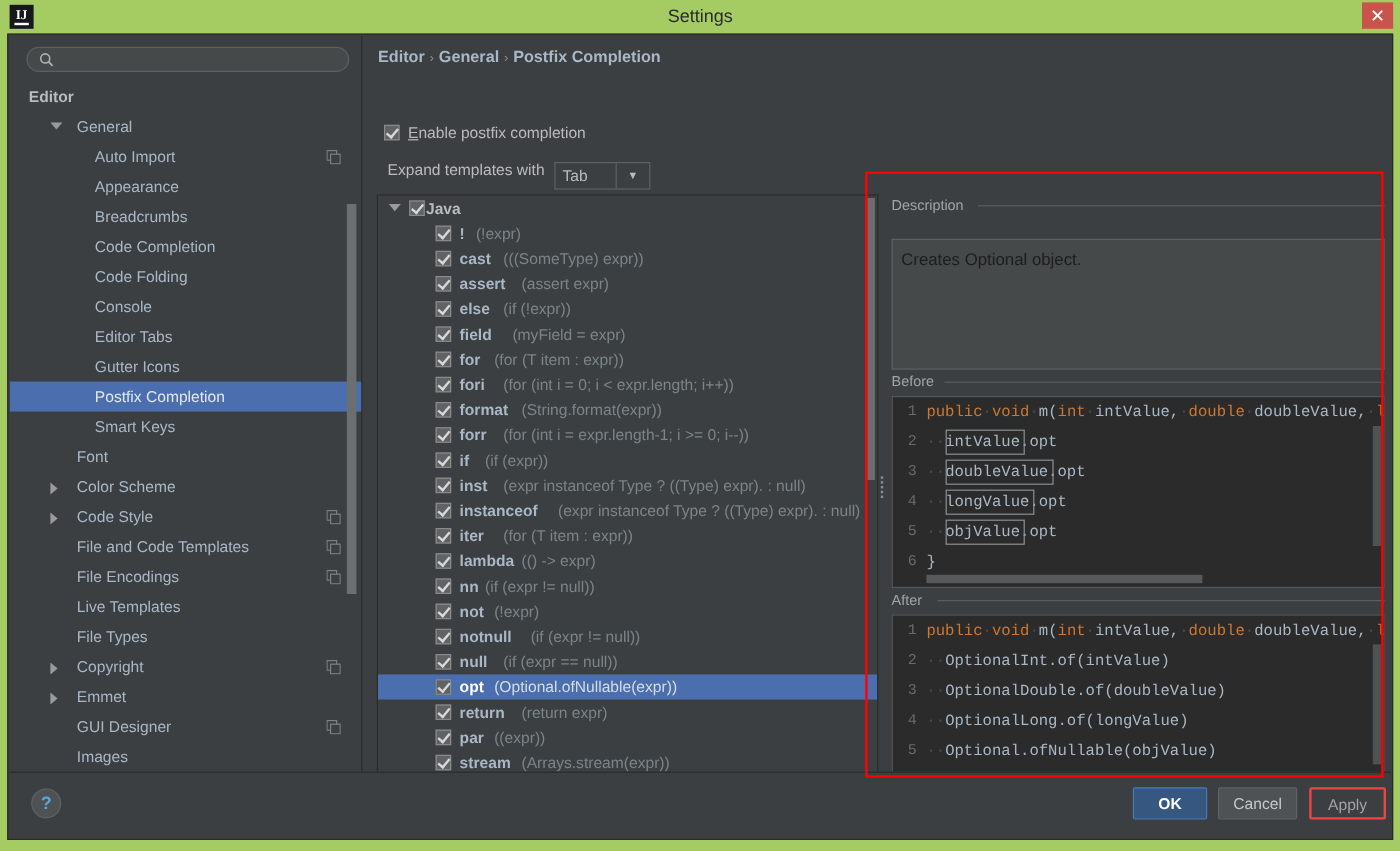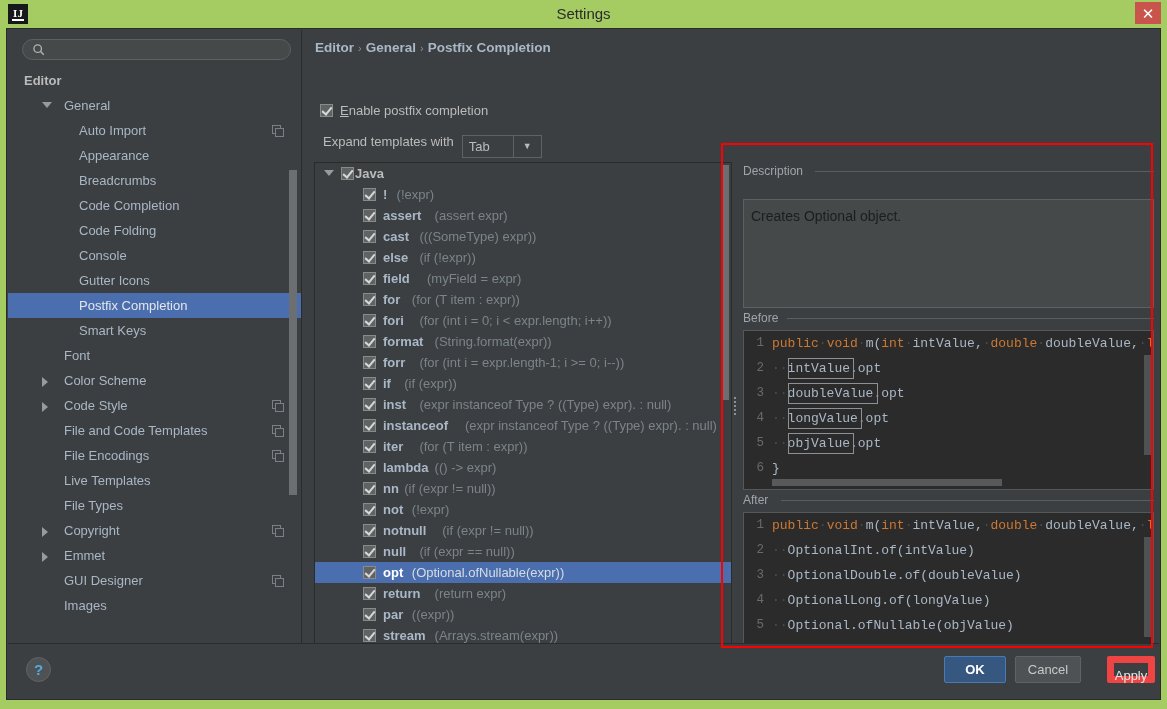--- a/index.html
+++ b/index.html
@@ -95,21 +95,21 @@
   
   .bottom{position:absolute;left:1px;right:1px;bottom:1px;height:55px;background:#3c3f41;
           border-top:1px solid #2b2b2b;box-sizing:border-box;}
   .help-btn{position:absolute;left:18px;top:13px;width:25px;height:25px;border-radius:50%;
             background:#4e5254;border:1px solid #5f6365;color:#56a8e0;font-size:15px;font-weight:bold;
             display:flex;align-items:center;justify-content:center;box-sizing:border-box;}
   .btn{position:absolute;top:12px;height:27px;line-height:25px;text-align:center;font-size:13px;
        border-radius:2px;box-sizing:border-box;}
   .btn-ok{right:153px;width:62px;background:#365880;border:1px solid #4a7ab5;color:#ffffff;font-weight:bold;}
   .btn-cancel{right:78px;width:66px;background:#4e5254;border:1px solid #5f6365;color:#c8c8c8;}
-  .btn-apply{right:4px;width:48px;background:#3c3f41;border:7px solid #ef4444;color:#e5e5e5;}
+  .btn-apply{right:4px;width:64px;background:#3c3f41;border:2px solid #ef4444;color:#a3a3a3;}
   
   .redbox{position:absolute;left:721px;top:143px;width:432px;height:505px;
           border:2px solid #ff0000;box-sizing:border-box;pointer-events:none;}
 </style>
 </head>
 <body>
 
 <div class="window">
 
   <div class="titlebar">
@@ -154,20 +154,23 @@
           <div class="tree-row">
             <span class="lbl" style="left: 71px;">Code Completion</span>
           </div>
           <div class="tree-row">
             <span class="lbl" style="left: 71px;">Code Folding</span>
           </div>
           <div class="tree-row">
             <span class="lbl" style="left: 71px;">Console</span>
           </div>
           <div class="tree-row">
+            <span class="lbl" style="left: 71px;">Editor Tabs</span>
+          </div>
+          <div class="tree-row">
             <span class="lbl" style="left: 71px;">Gutter Icons</span>
           </div>
           <div class="tree-row sel">
             <span class="lbl" style="left: 71px;">Postfix Completion</span>
           </div>
           <div class="tree-row">
             <span class="lbl" style="left: 71px;">Smart Keys</span>
           </div>
           <div class="tree-row">
             <span class="lbl" style="left: 56px;">Font</span>
@@ -249,27 +252,27 @@
             <span class="tpl-key" style="left: 40px;">Java</span>
             <span class="tri down" style="left: 9px; top: 7px;"></span>
           </div>
           <div class="tpl-row">
             <span class="tpl-chk" style="left: 48px;"></span>
             <span class="tpl-key" style="left: 68px;">!</span>
             <span class="tpl-desc" style="left: 81.6px;">(!expr)</span>
           </div>
           <div class="tpl-row">
             <span class="tpl-chk" style="left: 48px;"></span>
+            <span class="tpl-key" style="left: 68px;">cast</span>
+            <span class="tpl-desc" style="left: 104.4px;">(((SomeType) expr))</span>
+          </div>
+          <div class="tpl-row">
+            <span class="tpl-chk" style="left: 48px;"></span>
             <span class="tpl-key" style="left: 68px;">assert</span>
             <span class="tpl-desc" style="left: 119.6px;">(assert expr)</span>
-          </div>
-          <div class="tpl-row">
-            <span class="tpl-chk" style="left: 48px;"></span>
-            <span class="tpl-key" style="left: 68px;">cast</span>
-            <span class="tpl-desc" style="left: 104.4px;">(((SomeType) expr))</span>
           </div>
           <div class="tpl-row">
             <span class="tpl-chk" style="left: 48px;"></span>
             <span class="tpl-key" style="left: 68px;">else</span>
             <span class="tpl-desc" style="left: 104.4px;">(if (!expr))</span>
           </div>
           <div class="tpl-row">
             <span class="tpl-chk" style="left: 48px;"></span>
             <span class="tpl-key" style="left: 68px;">field</span>
             <span class="tpl-desc" style="left: 112px;">(myField = expr)</span>

